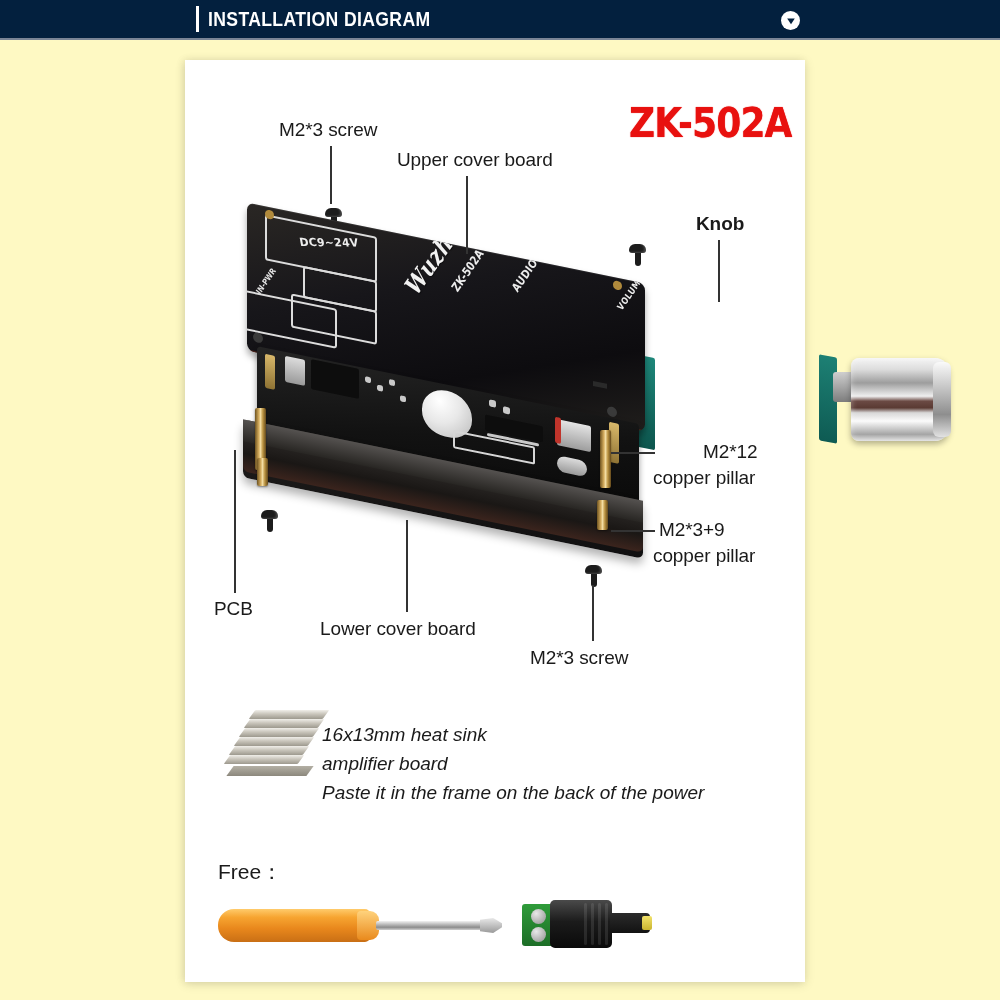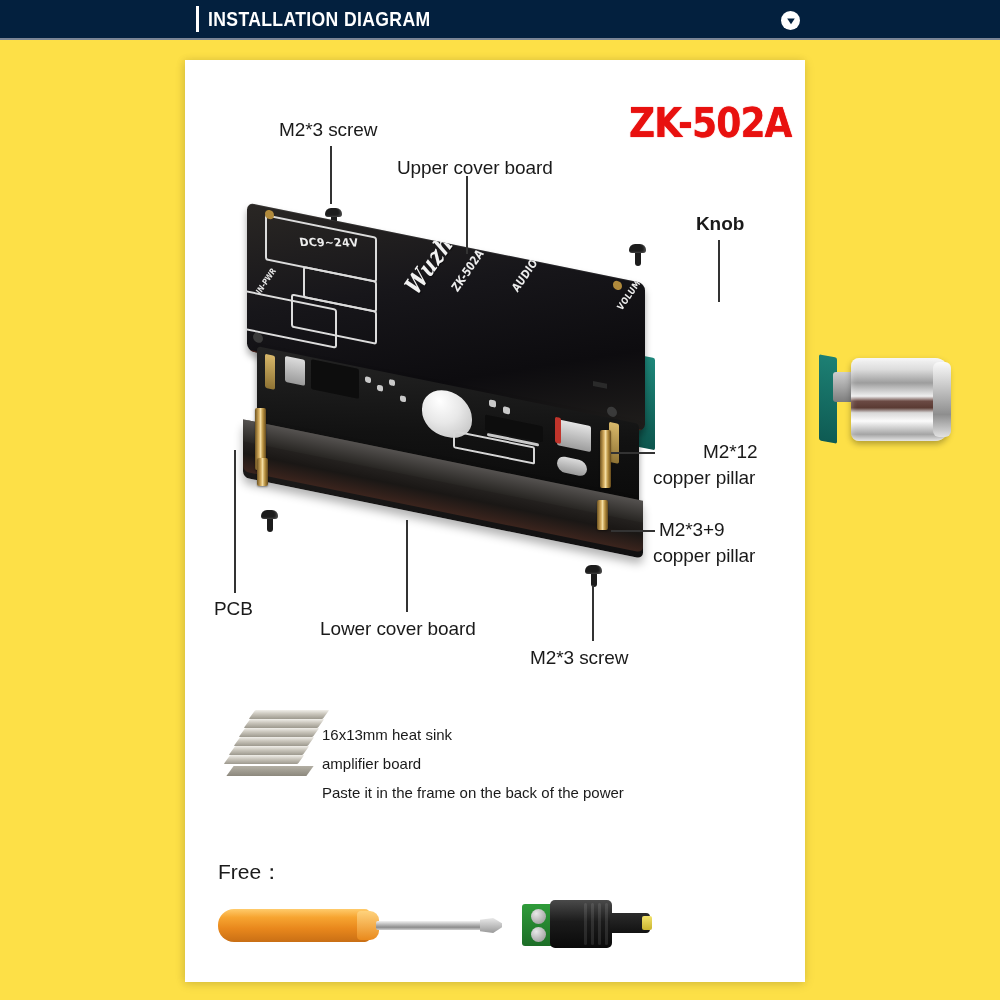--- a/index.html
+++ b/index.html
@@ -2,21 +2,21 @@
 <html><head>
 <meta charset="utf-8">
 <style>
   * { box-sizing: border-box; margin: 0; padding: 0; }
   html, body {
     width: 1000px; height: 1000px;
     background: #f0f0f0;
     font-family: "Liberation Sans", sans-serif;
     overflow: hidden;
   }
-  #page { position: relative; width: 1000px; height: 1000px; background: #fde047; }
+  #page { position: relative; width: 1000px; height: 1000px; background: #fef9c3; }
 
   
   .header {
     position: absolute; left: 0; top: 0; width: 1000px; height: 40px;
     background: #03203e;
     border-bottom: 2px solid #7a8596;
     display: flex; align-items: center;
   }
   .header-title-wrap { position: absolute; left: 196px; top: 6px; display: flex; align-items: center; }
   .title-bar-accent { width: 3px; height: 26px; background: #ffffff; margin-right: 9px; }
@@ -208,22 +208,23 @@
     border-radius: 1px;
     transform: skewX(-36deg);
   }
   .hs-base {
     position: absolute; left: 2px; top: 58px; width: 80px; height: 10px;
     background: linear-gradient(180deg,#b3afa4,#8c887d);
     transform: skewX(-36deg);
   }
   .hs-text {
     position: absolute; left: 322px; top: 720px; width: 480px;
-    color: #1a1a1a; font-size: 15px; line-height: 29px;
+    color: #1a1a1a; font-size: 19px; line-height: 29px;
     font-family: "Liberation Sans", sans-serif;
+    font-style: italic;
   }
 
   
   .free-label {
     position: absolute; left: 218px; top: 858px;
     color: #1a1a1a; font-size: 21px; font-family: "Liberation Sans", sans-serif;
   }
   .screwdriver { position: absolute; left: 218px; top: 903px; width: 290px; height: 44px; }
   .sd-handle {
     position: absolute; left: 0; top: 6px; width: 152px; height: 33px;
@@ -375,21 +376,21 @@
     </div>
     <div class="screw" style="left:400px; top:505px;">
       <div class="head"></div>
       <div class="shaft"></div>
     </div>
   </div>
 
   <div class="lbl" style="left:279px; top:118px;">M2*3 screw</div>
   <div class="lead v" style="left:330px; top:146px; height:58px;"></div>
 
-  <div class="lbl" style="left:397px; top:156px;">Upper cover board</div>
+  <div class="lbl" style="left:397px; top:148px;">Upper cover board</div>
   <div class="lead v" style="left:466px; top:176px; height:78px;"></div>
 
   <div class="lbl" style="left:696px; top:212px;font-weight:bold;">Knob</div>
   <div class="lead v" style="left:718px; top:240px; height:62px;"></div>
 
   <div class="lbl" style="left:659px; top:440px;margin-left:44px;">M2*12</div>
   <div class="lbl" style="left:653px; top:466px;">copper pillar</div>
   <div class="lead h" style="left:611px; top:452px; width:44px;"></div>
 
   <div class="lbl" style="left:659px; top:518px;">M2*3+9</div>

